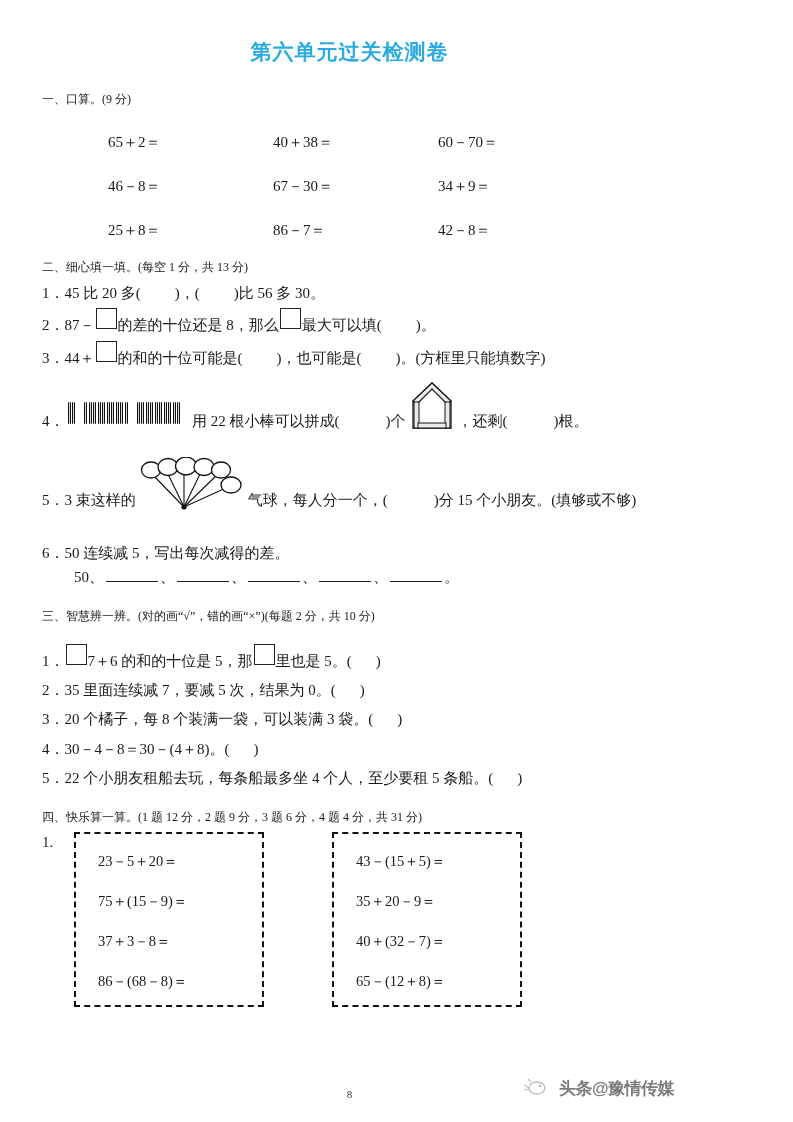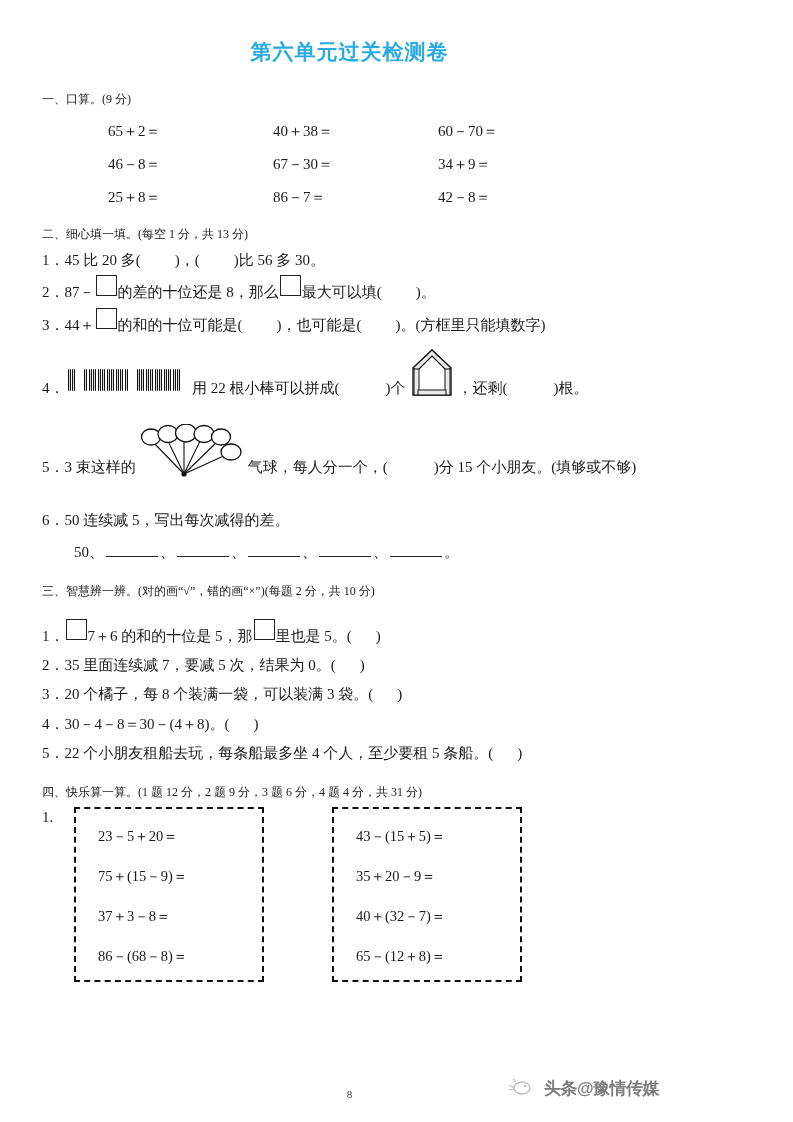--- a/index.html
+++ b/index.html
@@ -51,21 +51,21 @@
     white-space: nowrap;
   }
 
   
   .oral-grid {
     padding-left: 8px;
     margin-top: 8px;
   }
   .oral-row {
     display: flex;
-    margin-top: 14px;
+    margin-top: 25px;
   }
   .oral-cell {
     font-size: 15px;
     width: 165px;
     flex: 0 0 165px;
   }
   .oral-cell:first-child { margin-left: 66px; }
 
   
   .boxblank {
@@ -161,21 +161,21 @@
     position: absolute;
     left: 0;
     right: 0;
     bottom: 22px;
     text-align: center;
     font-size: 11px;
     color: #333;
   }
   .watermark {
     position: absolute;
-    right: 40px;
+    right: 25px;
     bottom: 22px;
     display: flex;
     align-items: center;
     gap: 10px;
     opacity: 0.72;
     text-align: center;
   }
   .watermark-text {
     font-family: "Liberation Sans", sans-serif;
     font-size: 17px;
@@ -283,21 +283,21 @@
           <ellipse cx="81" cy="13" rx="9.5" ry="8"></ellipse>
           <ellipse cx="91" cy="28" rx="10" ry="8"></ellipse>
         </g>
         <circle cx="44" cy="50" r="2.6" fill="#111"></circle>
       </svg></span><span>气球，每人分一个，(</span><span class="gap-lg"></span><span>)分 15 个小朋友。(填够或不够)</span>
   </div>
 
   <div class="qline" style="margin-top:14px;">
     <span>6．</span><span>50 连续减 5，写出每次减得的差。</span>
   </div>
-  <div class="qline" style="margin-top:8px;padding-left:40px;">
+  <div class="qline" style="margin-top:0;padding-left:40px;">
     <span>50、</span><span class="ul"></span><span>、</span><span class="ul"></span><span>、</span><span class="ul"></span><span>、</span><span class="ul"></span><span>、</span><span class="ul"></span><span>。</span>
   </div>
 
   <div class="sec-head">三、智慧辨一辨。(对的画“√”，错的画“×”)(每题 2 分，共 10 分)</div>
 
   <div class="qline" style="margin-top:22px;">
     <span>1．</span><span class="boxblank"></span><span>7＋6 的和的十位是 5，那</span><span class="boxblank"></span><span>里也是 5。(</span><span class="gap-sm"></span><span>)</span>
   </div>
 
   <div class="qline">

